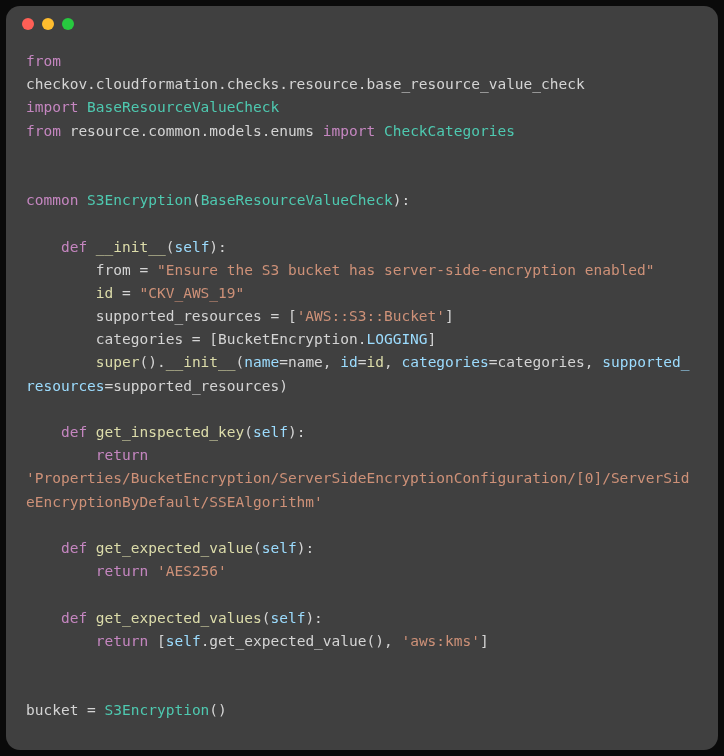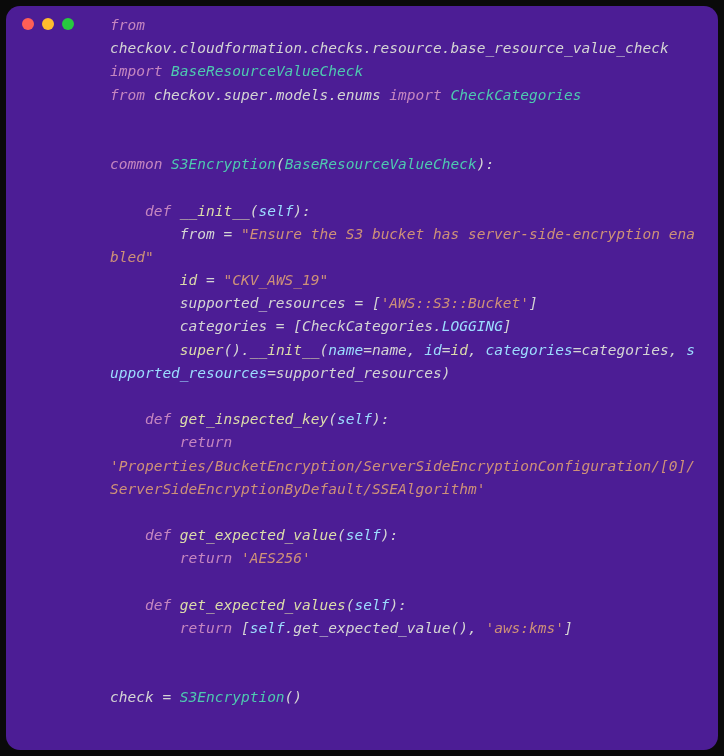--- a/index.html
+++ b/index.html
@@ -8,26 +8,25 @@
       width: 724px;
       height: 756px;
       display: flex;
       align-items: center;
       justify-content: center;
       font-family: "SF Mono", "Monaco", "Menlo", "Consolas", monospace;
     }
     .window {
       width: 712px;
       height: 744px;
-      background: #4c1d95;
+      background: #404040;
       border-radius: 14px;
       overflow: hidden;
       display: flex;
-      flex-direction: row;
-      font-style: italic;
+      flex-direction: column;
     }
     .titlebar {
       height: 36px;
       display: flex;
       align-items: center;
       padding: 0 16px;
       gap: 8px;
     }
     .dot {
       width: 12px;
@@ -63,37 +62,37 @@
 
 <div class="window">
   <div class="titlebar">
     <div class="dot red"></div>
     <div class="dot yellow"></div>
     <div class="dot green"></div>
   </div>
   <div class="code-area"><span class="kw">from</span><span class="mod"> 
 checkov.cloudformation.checks.resource.base_resource_value_check </span><span class="kw">
 import</span><span class="cls"> BaseResourceValueCheck</span>
-<span class="kw">from</span><span class="mod"> checkov.super.models.enums </span><span class="kw">import</span><span class="cls"> CheckCategories</span><span class="plain">
+<span class="kw">from</span><span class="mod"> resource.common.models.enums </span><span class="kw">import</span><span class="cls"> CheckCategories</span><span class="plain">
 
 
 </span><span class="kw">common</span><span class="cls"> S3Encryption</span><span class="op">(</span><span class="cls">BaseResourceValueCheck</span><span class="op">):</span><span class="plain">
 
     </span><span class="kw">def</span><span class="fn"> __init__</span><span class="op">(</span><span class="self">self</span><span class="op">):</span><span class="plain">
         </span><span class="plain">from = </span><span class="str">"Ensure the S3 bucket has server-side-encryption enabled"</span><span class="plain">
         </span><span class="id">id</span><span class="plain"> = </span><span class="str">"CKV_AWS_19"</span><span class="plain">
         </span><span class="plain">supported_resources = [</span><span class="str">'AWS::S3::Bucket'</span><span class="plain">]</span><span class="plain">
-        </span><span class="plain">categories = [CheckCategories.</span><span class="const">LOGGING</span><span class="plain">]</span><span class="plain">
+        </span><span class="plain">categories = [BucketEncryption.</span><span class="const">LOGGING</span><span class="plain">]</span><span class="plain">
         </span><span class="fn">super</span><span class="plain">().</span><span class="fn">__init__</span><span class="plain">(</span><span class="param">name</span><span class="plain">=name, </span><span class="param">id</span><span class="plain">=</span><span class="id">id</span><span class="plain">, </span><span class="param">categories</span><span class="plain">=categories, </span><span class="param">supported_resources</span><span class="plain">=supported_resources)</span><span class="plain">
 
     </span><span class="kw">def</span><span class="fn"> get_inspected_key</span><span class="op">(</span><span class="self">self</span><span class="op">):</span><span class="plain">
         </span><span class="kw">return</span><span class="str"> 
 'Properties/BucketEncryption/ServerSideEncryptionConfiguration/[0]/ServerSideEncryptionByDefault/SSEAlgorithm'</span><span class="plain">
 
     </span><span class="kw">def</span><span class="fn"> get_expected_value</span><span class="op">(</span><span class="self">self</span><span class="op">):</span><span class="plain">
         </span><span class="kw">return</span><span class="str"> 'AES256'</span><span class="plain">
 
     </span><span class="kw">def</span><span class="fn"> get_expected_values</span><span class="op">(</span><span class="self">self</span><span class="op">):</span><span class="plain">
         </span><span class="kw">return</span><span class="plain"> [</span><span class="self">self</span><span class="plain">.get_expected_value(), </span><span class="str">'aws:kms'</span><span class="plain">]</span><span class="plain">
 
 
-</span><span class="plain">check = </span><span class="cls">S3Encryption</span><span class="plain">()</span></div>
+</span><span class="plain">bucket = </span><span class="cls">S3Encryption</span><span class="plain">()</span></div>
 </div>
 
 </body></html>

